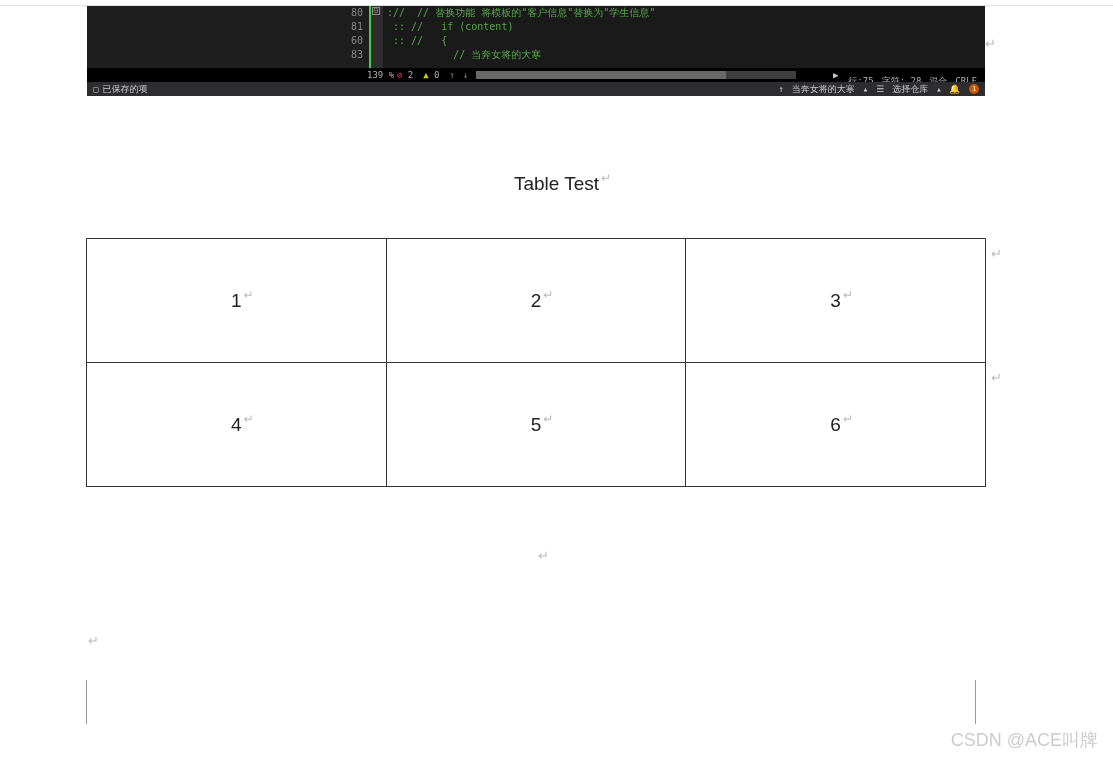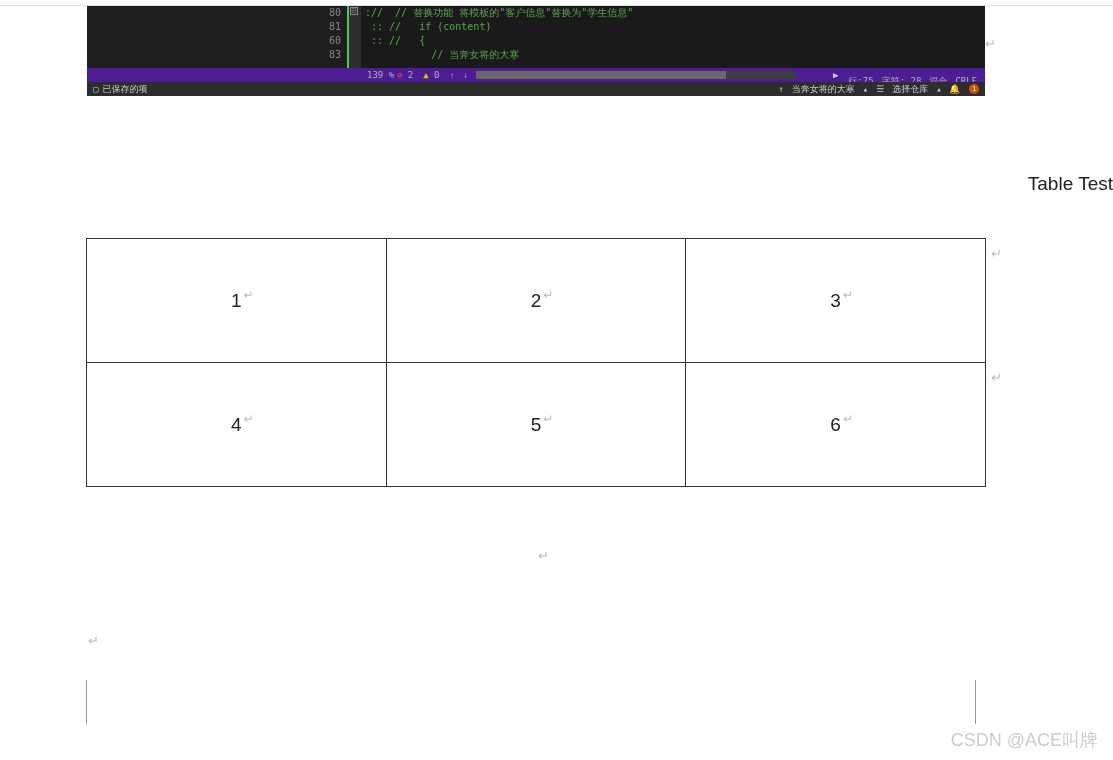--- a/index.html
+++ b/index.html
@@ -27,21 +27,21 @@
       font-family: "Consolas", monospace;
       font-size: 10px;
     }
     .ide-code {
       flex: 1;
       display: flex;
       background: #1a1a1a;
       overflow: hidden;
     }
     .gutter {
-      width: 274px;
+      width: 296px;
       background: #1e1e1e;
       text-align: right;
       color: #858585;
       padding-right: 6px;
       position: relative;
     }
     .line-numbers {
       position: absolute;
       right: 20px;
       top: 0;
@@ -72,21 +72,21 @@
       text-align: center;
     }
     .code-text {
       flex: 1;
       line-height: 14px;
       padding-left: 4px;
     }
     .code-line { white-space: pre; color: #57A64A; }
     .ide-status1 {
       height: 14px;
-      background: #4c1d95;
+      background: #000000;
       color: #b0b0b0;
       display: flex;
       align-items: center;
       font-size: 9px;
       position: relative;
     }
     .zoom { position: absolute; left: 280px; }
     .err-ind { display: flex; gap: 10px; margin-left: 310px; }
     .err-dot { color: #f44; }
     .warn-dot { color: #cc0; }
@@ -130,21 +130,21 @@
     }
     .para-mark.pm-top-right { top: 36px; right: 117px; }
     .para-mark.pm-row1 { top: 246px; left: 991px; }
     .para-mark.pm-row2 { top: 370px; left: 991px; }
     .para-mark.pm-mid { top: 548px; left: 538px; }
     .para-mark.pm-bottom { top: 633px; left: 88px; }
     .title {
       position: absolute;
       top: 173px;
       left: 0; right: 0;
-      text-align: right;
+      text-align: center;
       font-size: 19px;
       font-weight: 300;
       color: #222;
     }
     .title-inner { display: inline-block; position: relative; }
     .table {
       position: absolute;
       top: 238px; left: 86px;
       width: 900px;
       border-collapse: collapse;

